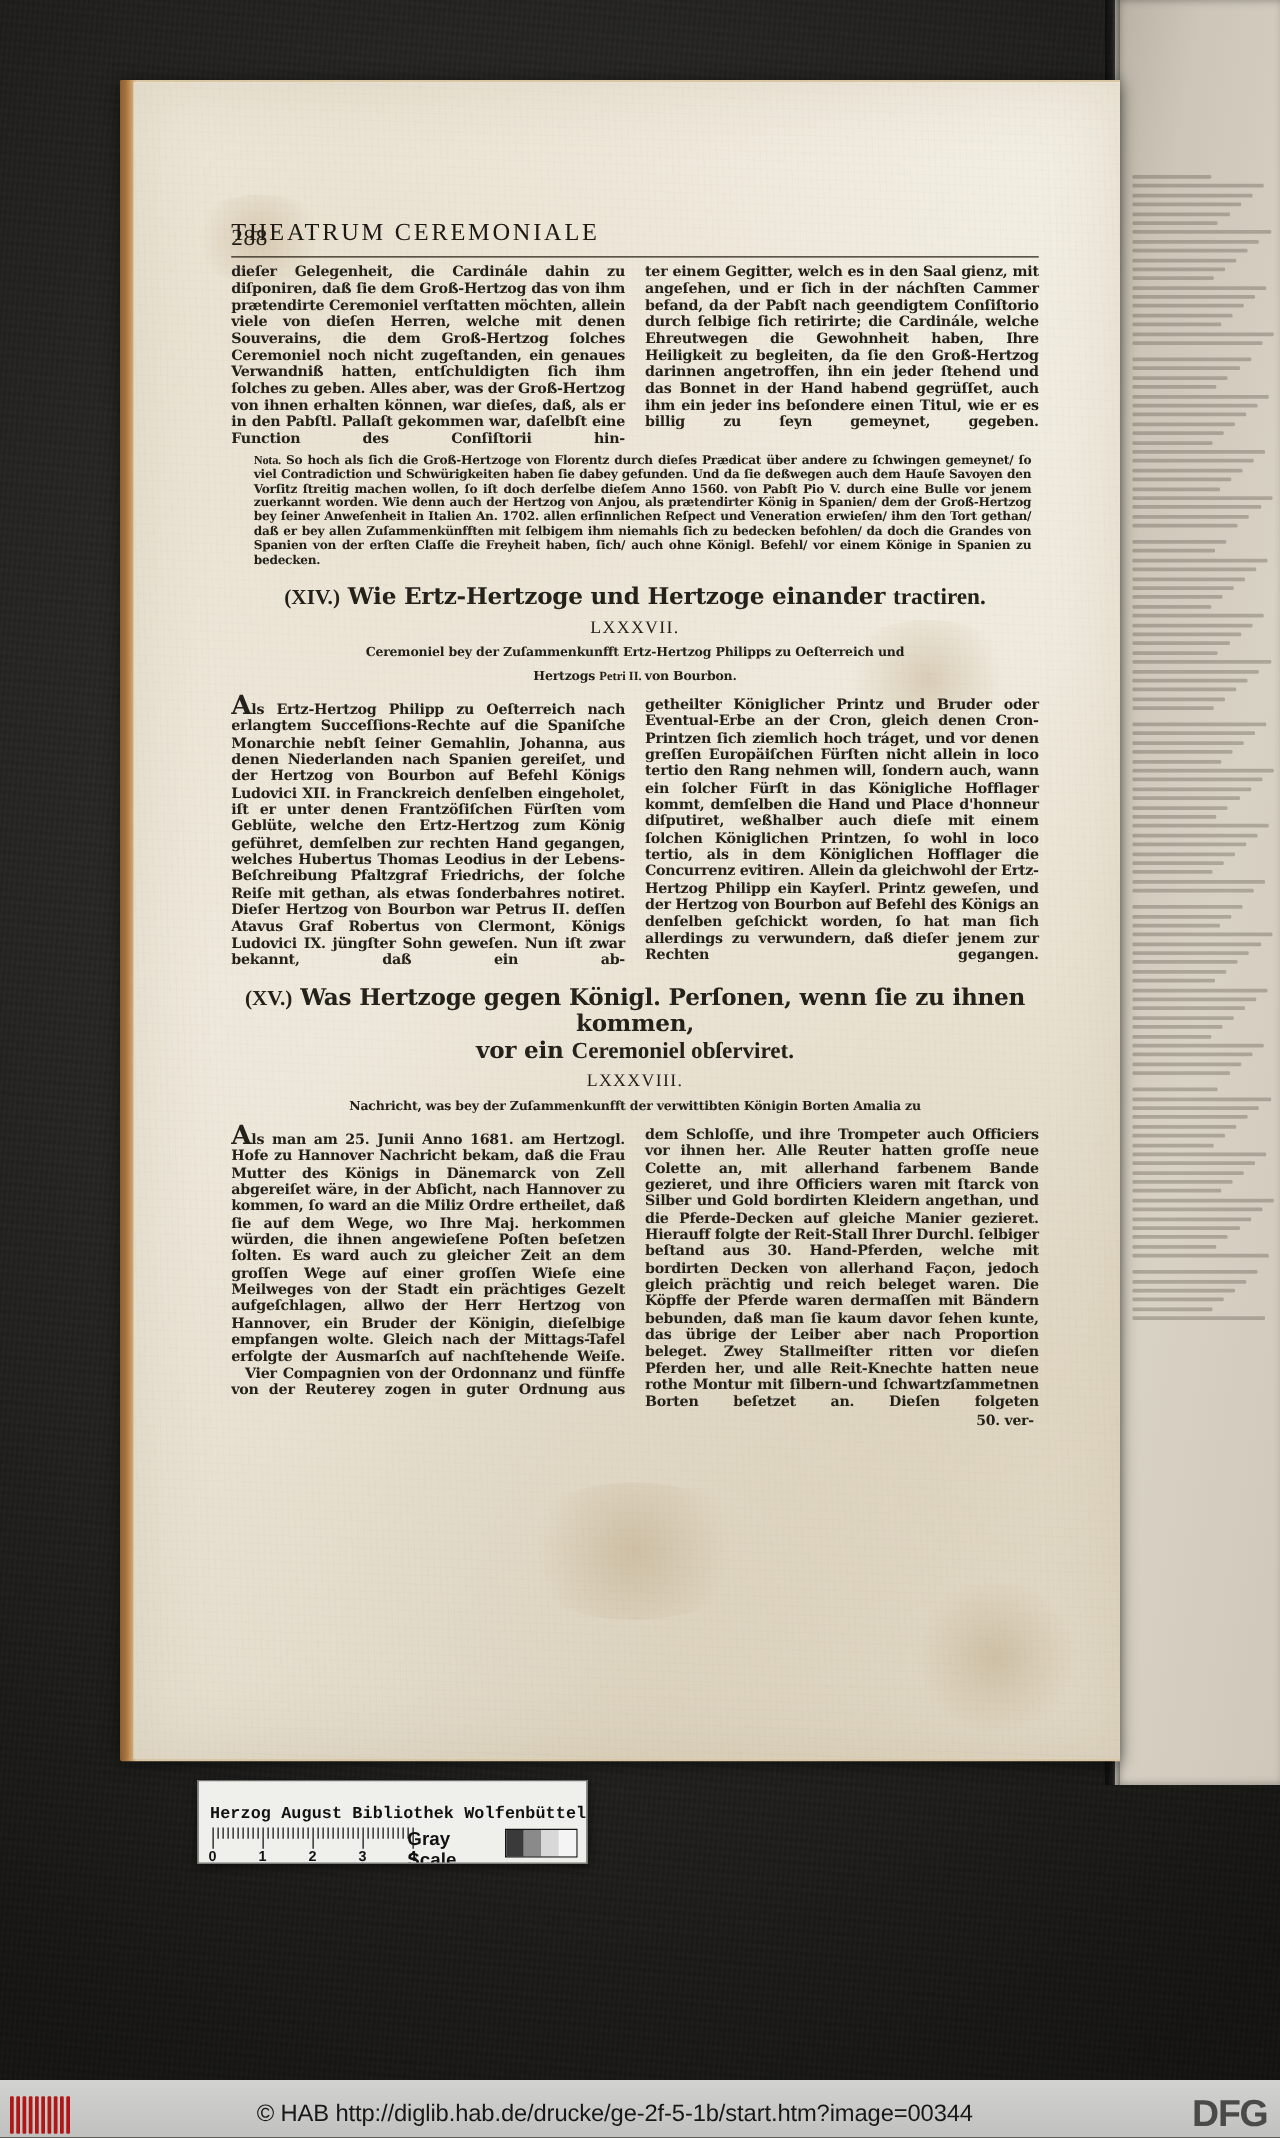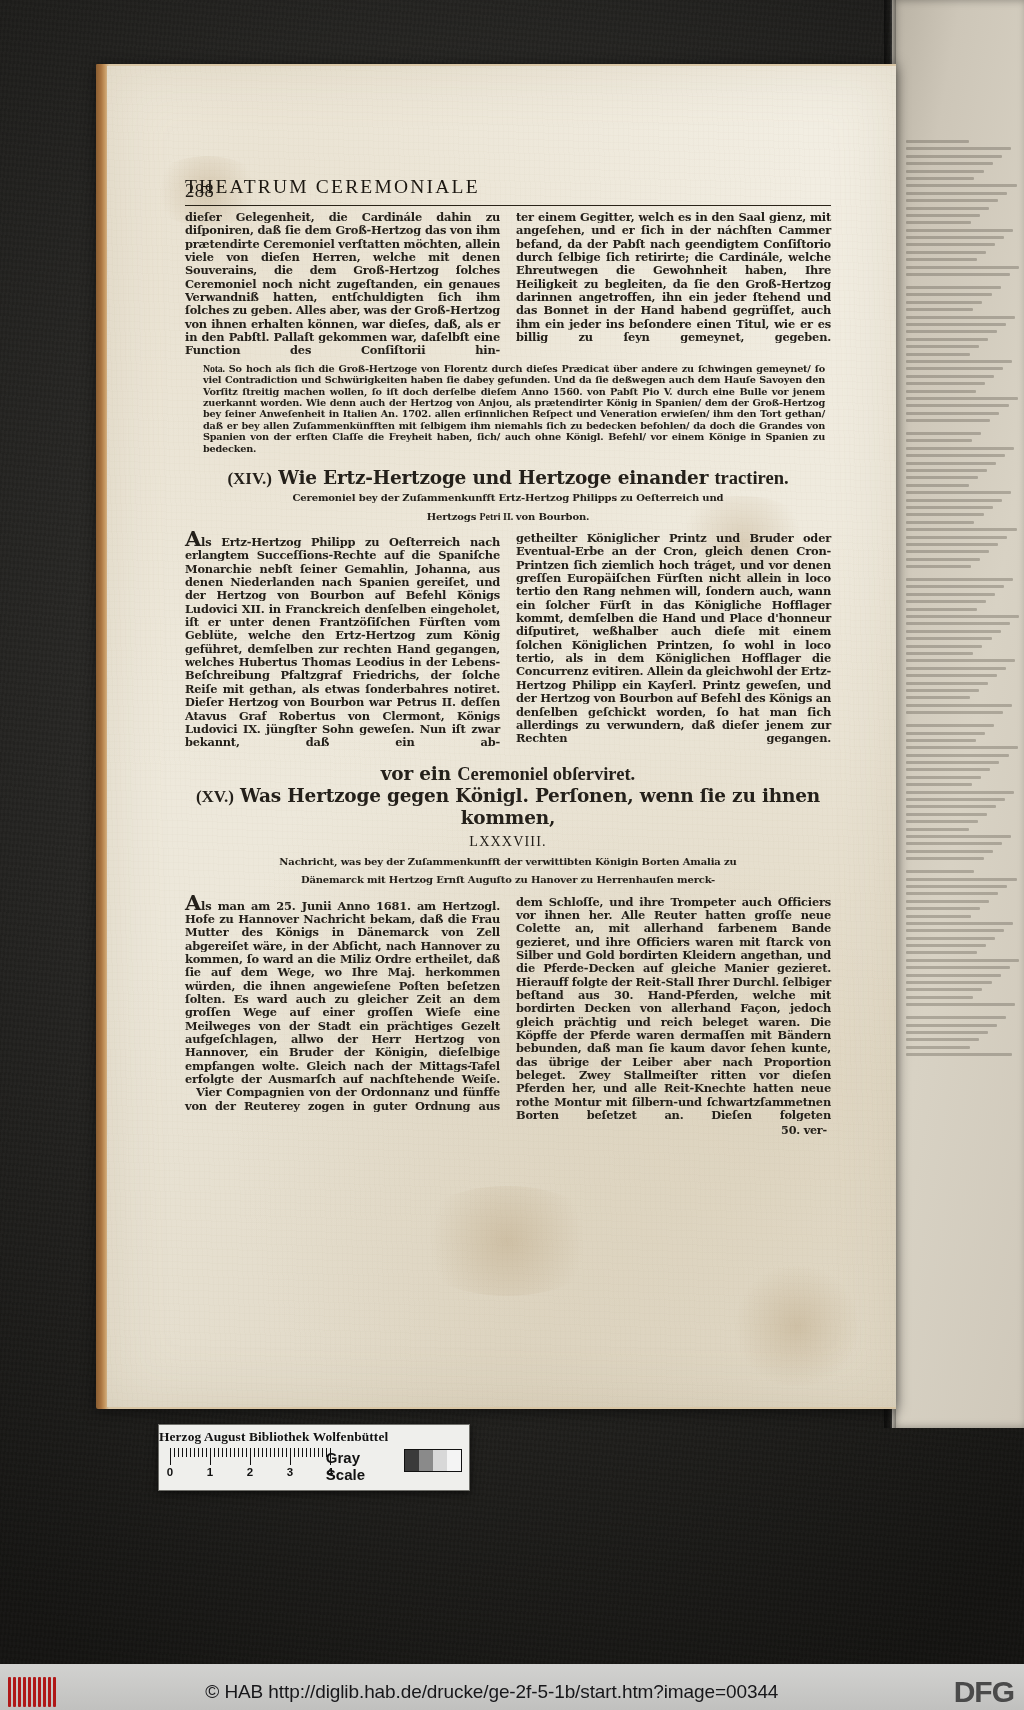--- a/index.html
+++ b/index.html
@@ -240,26 +240,26 @@
     left: 158px;
     top: 1424px;
     width: 310px;
     height: 65px;
     background: #efefec;
     border: 1px solid #6f6f6a;
     box-shadow: 0 2px 8px rgba(0,0,0,.6);
     overflow: hidden;
   }
   .target-title {
-    text-align: left;
-    font-family: Liberation Serif, serif;
+    text-align: right;
+    font-family: Liberation Mono, monospace;
     font-weight: 700;
     font-size: 13.4px;
     color: #111;
-    padding-top: 4px;
+    padding-top: 19px;
     letter-spacing: .1px;
   }
   .target-body {
     display: flex;
     align-items: flex-start;
     padding: 3px 7px 0 7px;
     gap: 8px;
   }
   .ruler { width: 168px; position: relative; height: 38px; }
   .ticks { position: relative; height: 18px; }
@@ -502,49 +502,49 @@
 
       <div class="nota fraktur">
         <span class="lbl roman">Nota.</span>
         <span>So hoch als ſich die Groß-Hertzoge von Florentz durch dieſes Prædicat über andere zu ſchwingen gemeynet/ ſo viel Contradiction und Schwürigkeiten haben ſie dabey gefunden.  Und da ſie deßwegen auch dem Hauſe Savoyen den Vorſitz ſtreitig machen wollen, ſo iſt doch derſelbe dieſem Anno 1560. von Pabſt Pio V. durch eine Bulle vor jenem zuerkannt worden.    Wie denn auch der Hertzog von Anjou, als prætendirter König in Spanien/ dem der Groß-Hertzog bey ſeiner Anweſenheit in Italien An. 1702. allen erſinnlichen Reſpect und Veneration erwieſen/ ihm den Tort gethan/ daß er bey allen Zuſammenkünfften mit ſelbigem ihm niemahls ſich zu bedecken befohlen/ da doch die Grandes von Spanien von der erſten Claſſe die Freyheit haben, ſich/ auch ohne Königl. Befehl/ vor einem Könige in Spanien zu bedecken.</span>
       </div>
 
       <div class="chap fraktur">
         <span class="num">(XIV.)</span>
         <span>Wie Ertz-Hertzoge und Hertzoge einander </span><span class="lat">tractiren.</span>
       </div>
+      <div class="secnum">LXXXVII.</div>
       <div class="subtitle fraktur">
         <div>Ceremoniel bey der Zuſammenkunfft Ertz-Hertzog Philipps zu Oeſterreich und</div>
         <div>
           <span>Hertzogs </span><span class="lat">Petri II. </span><span>von Bourbon.</span>
         </div>
       </div>
 
       <div class="cols">
         <div class="col">
           <p class="fraktur dropcap-para">Als Ertz-Hertzog Philipp zu Oeſterreich nach erlangtem Succeſſions-Rechte auf die Spaniſche Monarchie nebſt ſeiner Gemahlin, Johanna, aus denen Niederlanden nach Spanien gereiſet, und der Hertzog von Bourbon auf Befehl Königs Ludovici XII. in Franckreich denſelben eingeholet, iſt er unter denen Frantzöſiſchen Fürſten vom Geblüte, welche den Ertz-Hertzog zum König geführet, demſelben zur rechten Hand gegangen, welches Hubertus Thomas Leodius in der Lebens-Beſchreibung Pfaltzgraf Friedrichs, der ſolche Reiſe mit gethan, als etwas ſonderbahres notiret.  Dieſer Hertzog von Bourbon war Petrus II. deſſen Atavus Graf Robertus von Clermont, Königs Ludovici IX. jüngſter Sohn geweſen.    Nun iſt zwar bekannt, daß ein ab-</p>
         </div>
         <div class="col">
           <p class="fraktur">getheilter Königlicher Printz und Bruder oder Eventual-Erbe an der Cron, gleich denen Cron-Printzen ſich ziemlich hoch tráget, und vor denen greſſen Europäiſchen Fürſten nicht allein in loco tertio den Rang nehmen will, ſondern auch, wann ein ſolcher Fürſt in das Königliche Hofflager kommt, demſelben die Hand und Place d'honneur diſputiret, weßhalber auch dieſe mit einem ſolchen Königlichen Printzen, ſo wohl in loco tertio, als in dem Königlichen Hofflager die Concurrenz evitiren.   Allein da gleichwohl der Ertz-Hertzog Philipp ein Kayſerl. Printz geweſen, und der Hertzog von Bourbon auf Befehl des Königs an denſelben geſchickt worden, ſo hat man ſich allerdings zu verwundern, daß dieſer jenem zur Rechten gegangen.</p>
         </div>
       </div>
 
       <div class="chap fraktur">
         <div>
-          <span>vor ein </span><span class="lat">Ceremoniel obſerviret.</span>
-        </div>
-        <div>
           <span class="num">(XV.)</span>
           <span>Was Hertzoge gegen Königl. Perſonen, wenn ſie zu ihnen kommen,</span>
+        </div>
+        <div>
+          <span>vor ein </span><span class="lat">Ceremoniel obſerviret.</span>
         </div>
       </div>
       <div class="secnum">LXXXVIII.</div>
       <div class="subtitle fraktur">
         <div>Nachricht, was bey der Zuſammenkunfft der verwittibten Königin Borten Amalia zu</div>
-        <div>Dänemarck mit Hertzog Ernſt Auguſto zu Hanover zu Herrenhauſen merck-</div>
       </div>
 
       <div class="cols">
         <div class="col">
           <p class="fraktur dropcap-para">Als man am 25. Junii Anno 1681. am Hertzogl. Hofe zu Hannover Nachricht bekam, daß die Frau Mutter des Königs in Dänemarck von Zell abgereiſet wäre, in der Abſicht, nach Hannover zu kommen, ſo ward an die Miliz Ordre ertheilet, daß ſie auf dem Wege, wo Ihre Maj. herkommen würden, die ihnen angewieſene Poſten beſetzen ſolten.  Es ward auch zu gleicher Zeit an dem groſſen Wege auf einer groſſen Wieſe eine Meilweges von der Stadt ein prächtiges Gezelt aufgeſchlagen, allwo der Herr Hertzog von Hannover, ein Bruder der Königin, dieſelbige empfangen wolte.   Gleich nach der Mittags-Tafel erfolgte der Ausmarſch auf nachſtehende Weiſe.</p>
           <p class="fraktur indent">Vier Compagnien von der Ordonnanz und fünffe von der Reuterey zogen in guter Ordnung aus</p>
         </div>
         <div class="col">
           <p class="fraktur">dem Schloſſe, und ihre Trompeter auch Officiers vor ihnen her.    Alle Reuter hatten groſſe neue Colette an, mit allerhand farbenem Bande gezieret, und ihre Officiers waren mit ſtarck von Silber und Gold bordirten Kleidern angethan, und die Pferde-Decken auf gleiche Manier gezieret.   Hierauff folgte der Reit-Stall Ihrer Durchl. ſelbiger beſtand aus 30. Hand-Pferden, welche mit bordirten Decken von allerhand Façon, jedoch gleich prächtig und reich beleget waren.    Die Köpffe der Pferde waren dermaſſen mit Bändern bebunden, daß man ſie kaum davor ſehen kunte, das übrige der Leiber aber nach Proportion beleget.   Zwey Stallmeiſter ritten vor dieſen Pferden her, und alle Reit-Knechte hatten neue rothe Montur mit ſilbern-und ſchwartzſammetnen Borten beſetzet an.   Dieſen folgeten</p>
           <div class="catchword fraktur">50. ver-</div>

